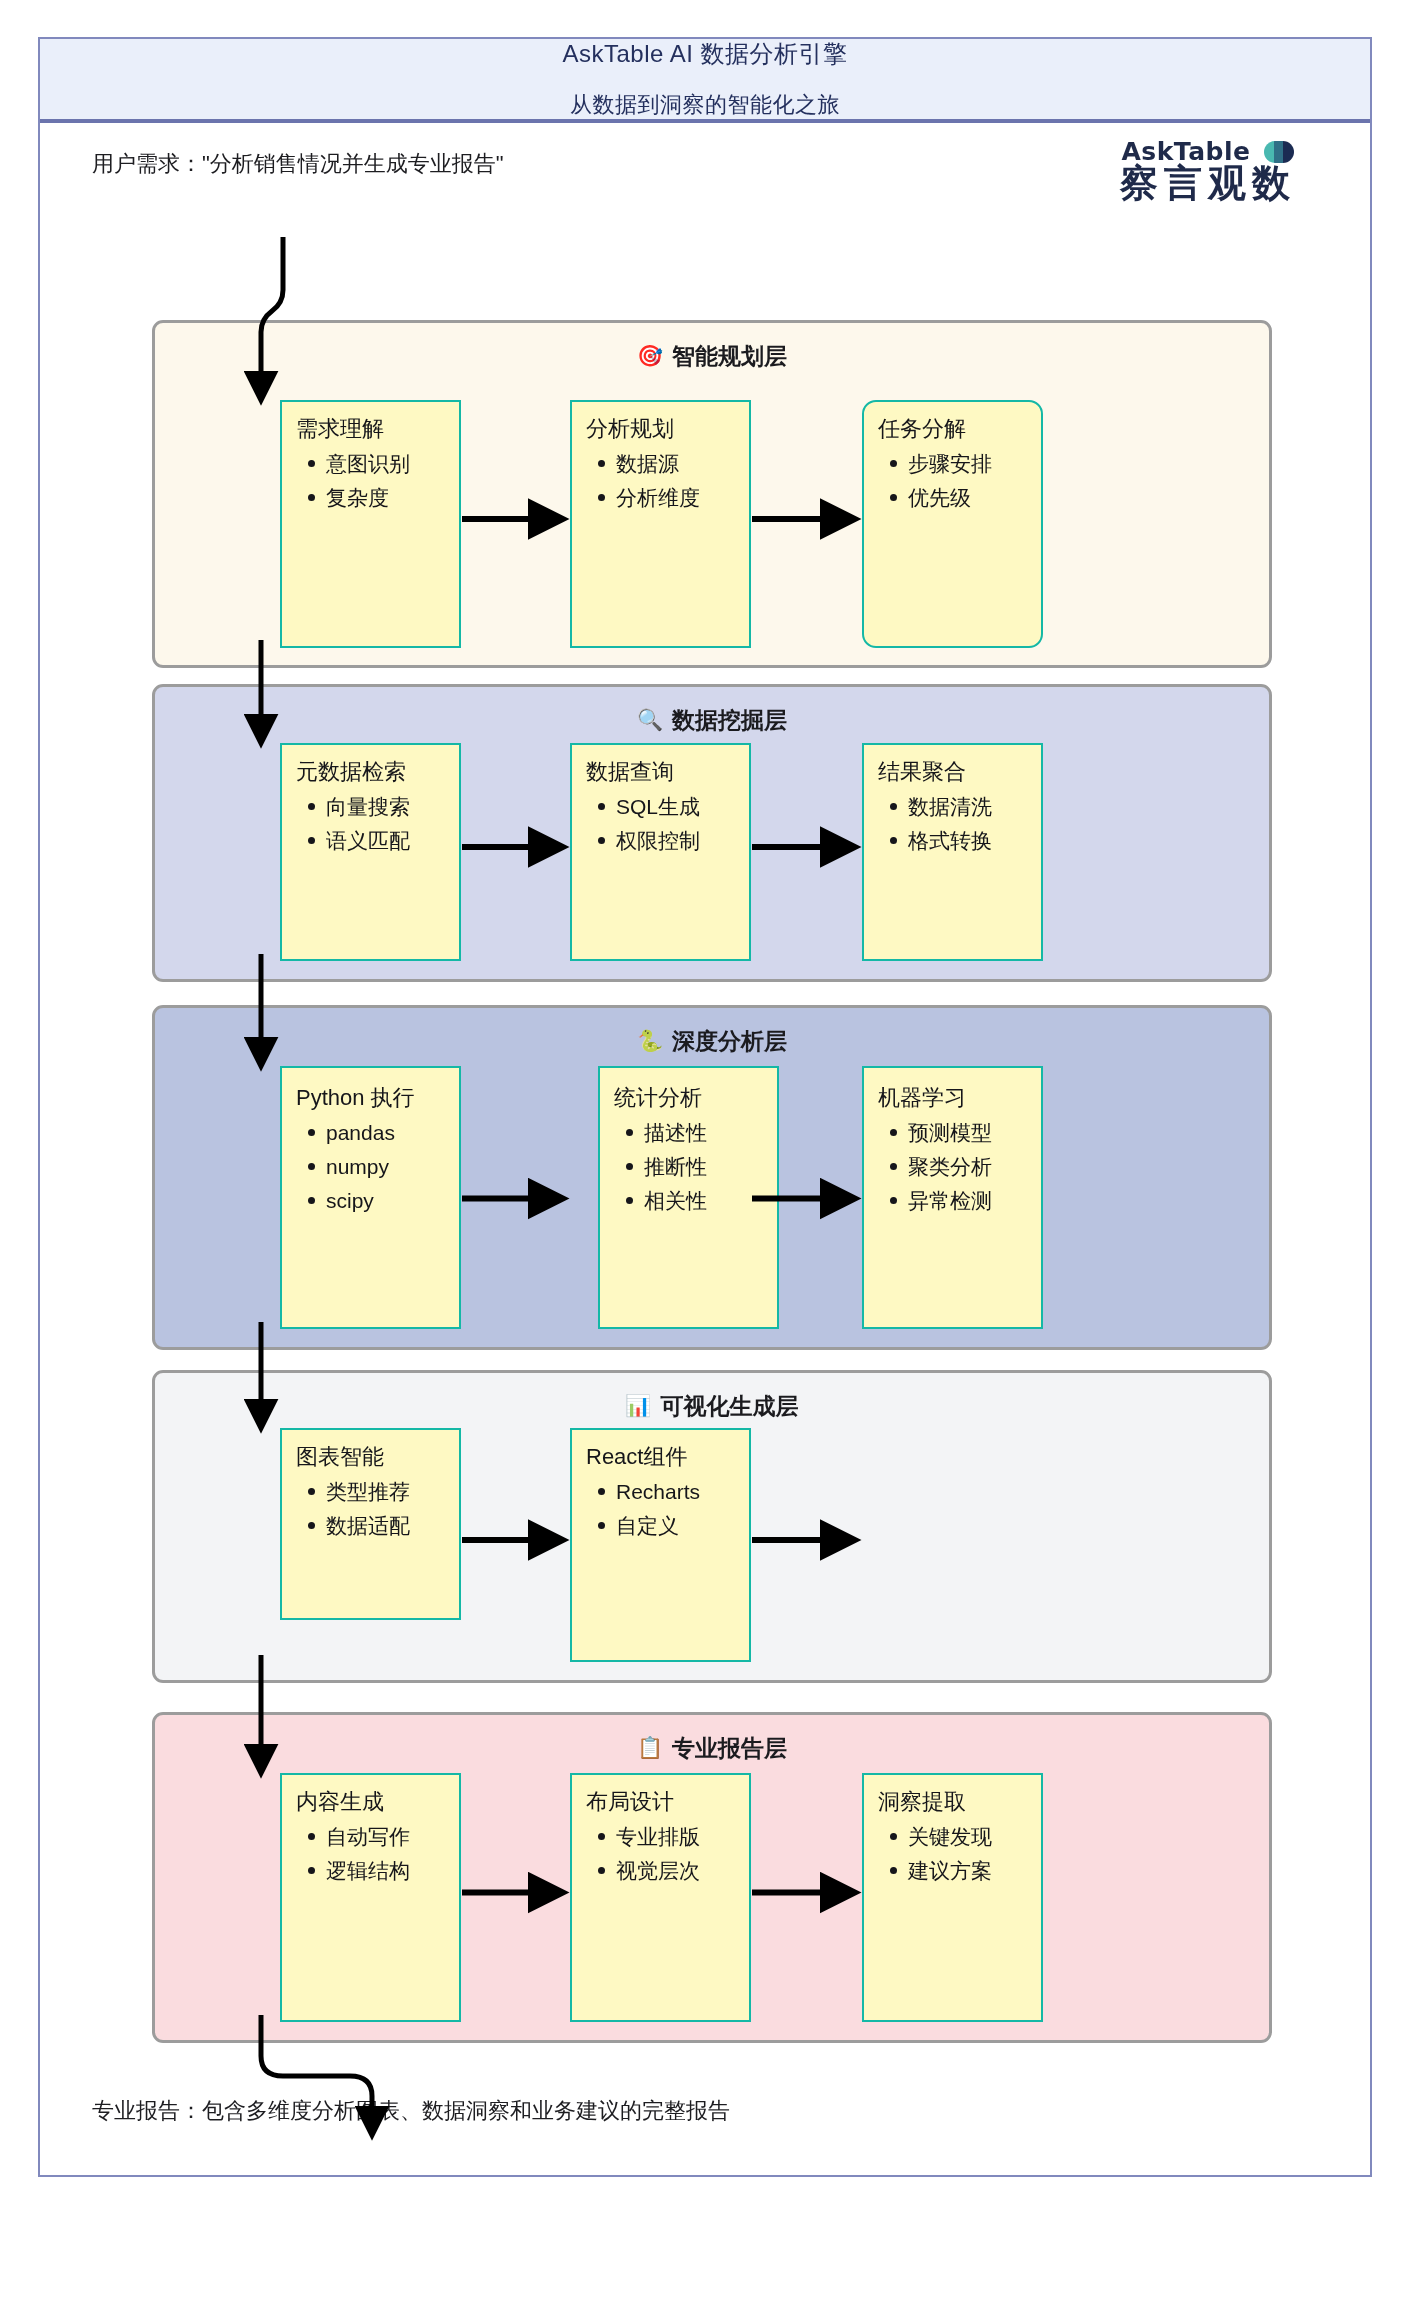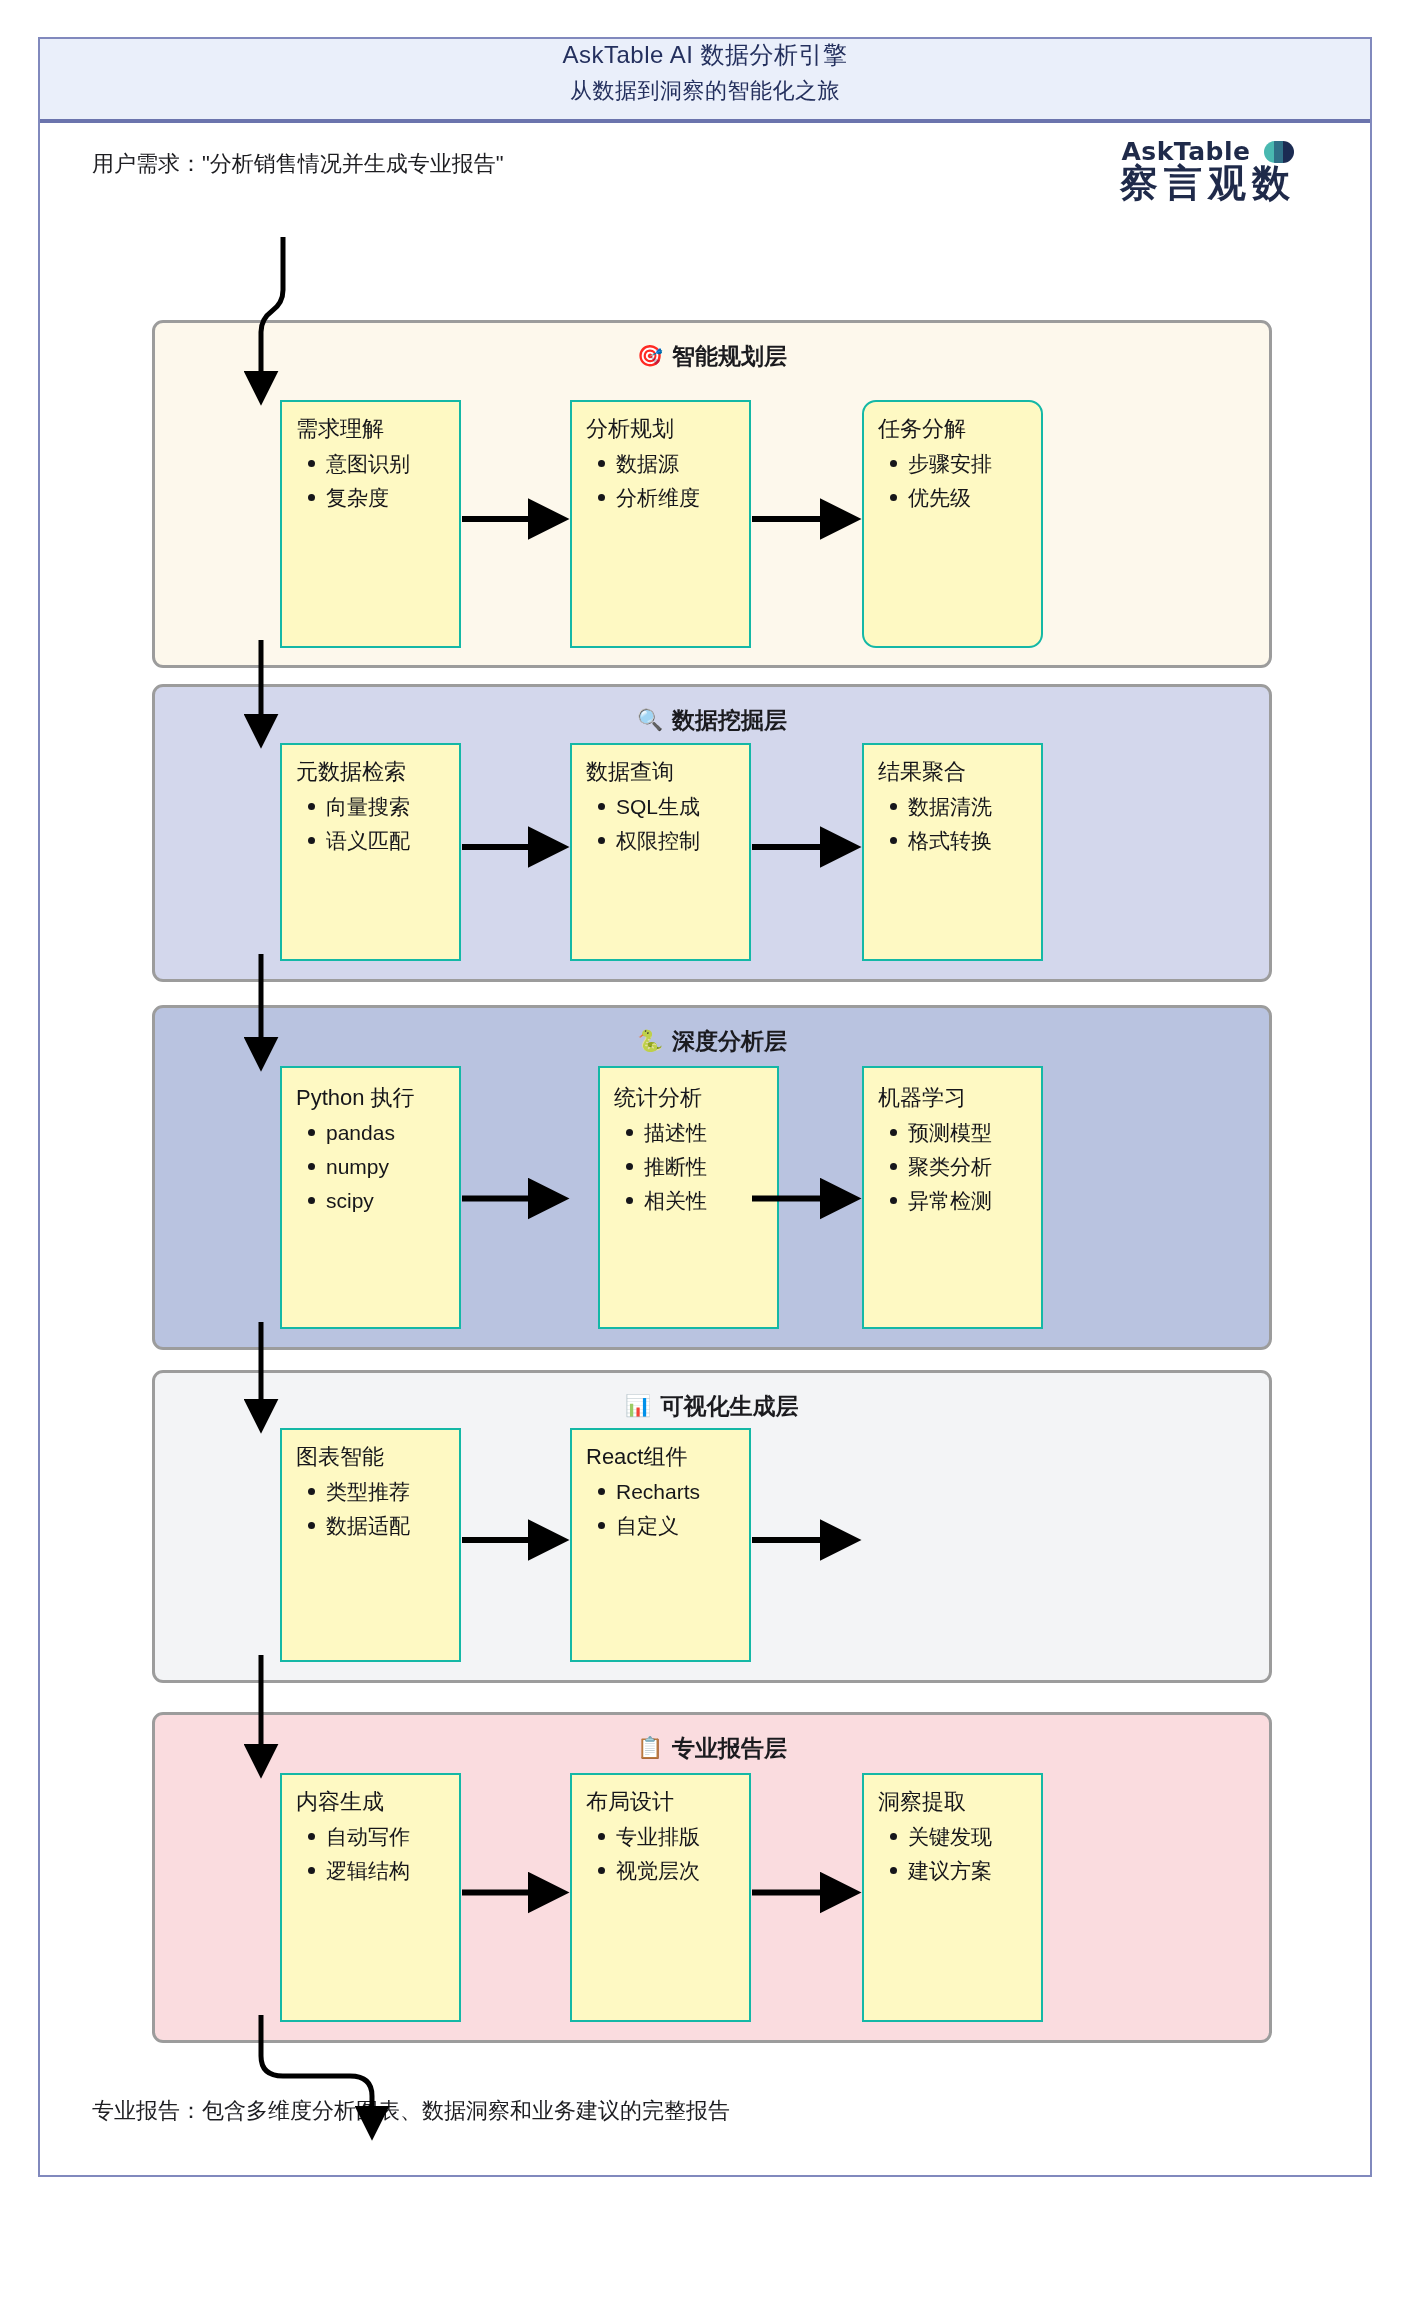--- a/index.html
+++ b/index.html
@@ -15,21 +15,21 @@
   }
   
   .frame{
     position:absolute;left:38px;top:37px;width:1334px;height:2140px;
     border:2px solid #8189bd;background:#ffffff;box-sizing:border-box;
   }
   .header{
     position:absolute;left:0;top:0;width:100%;height:84px;
     background:#eaeffa;border-bottom:4px solid #6b74ad;
     box-sizing:border-box;display:flex;flex-direction:column;
-    align-items:center;gap:5px;
+    align-items:center;justify-content:center;gap:20px;
   }
   .header .title-main{font-size:24px;color:#24305e;letter-spacing:.5px;}
   .header .title-sub{font-size:22px;color:#24305e;letter-spacing:.5px;}
 
   
   .userreq{
     position:absolute;left:52px;top:110px;font-size:22px;color:#1d1d21;
     white-space:nowrap;
   }
   .logo{
@@ -193,21 +193,21 @@
               <li>聚类分析</li>
               <li>异常检测</li>
             </ul>
           </div>
         </div>
         <div class="layer" style="top: 1331px; left: 112px; height: 313px; background: rgb(243, 244, 246);">
           <div class="layer-title">
             <span class="emo">📊</span>
             <span>可视化生成层</span>
           </div>
-          <div class="node" style="left: 125px; top: 55px; height: 234px;">
+          <div class="node" style="left: 125px; top: 55px; height: 192px;">
             <div class="nt">图表智能</div>
             <ul>
               <li>类型推荐</li>
               <li>数据适配</li>
             </ul>
           </div>
           <div class="node" style="left: 415px; top: 55px; height: 234px;">
             <div class="nt">React组件</div>
             <ul>
               <li>Recharts</li>

